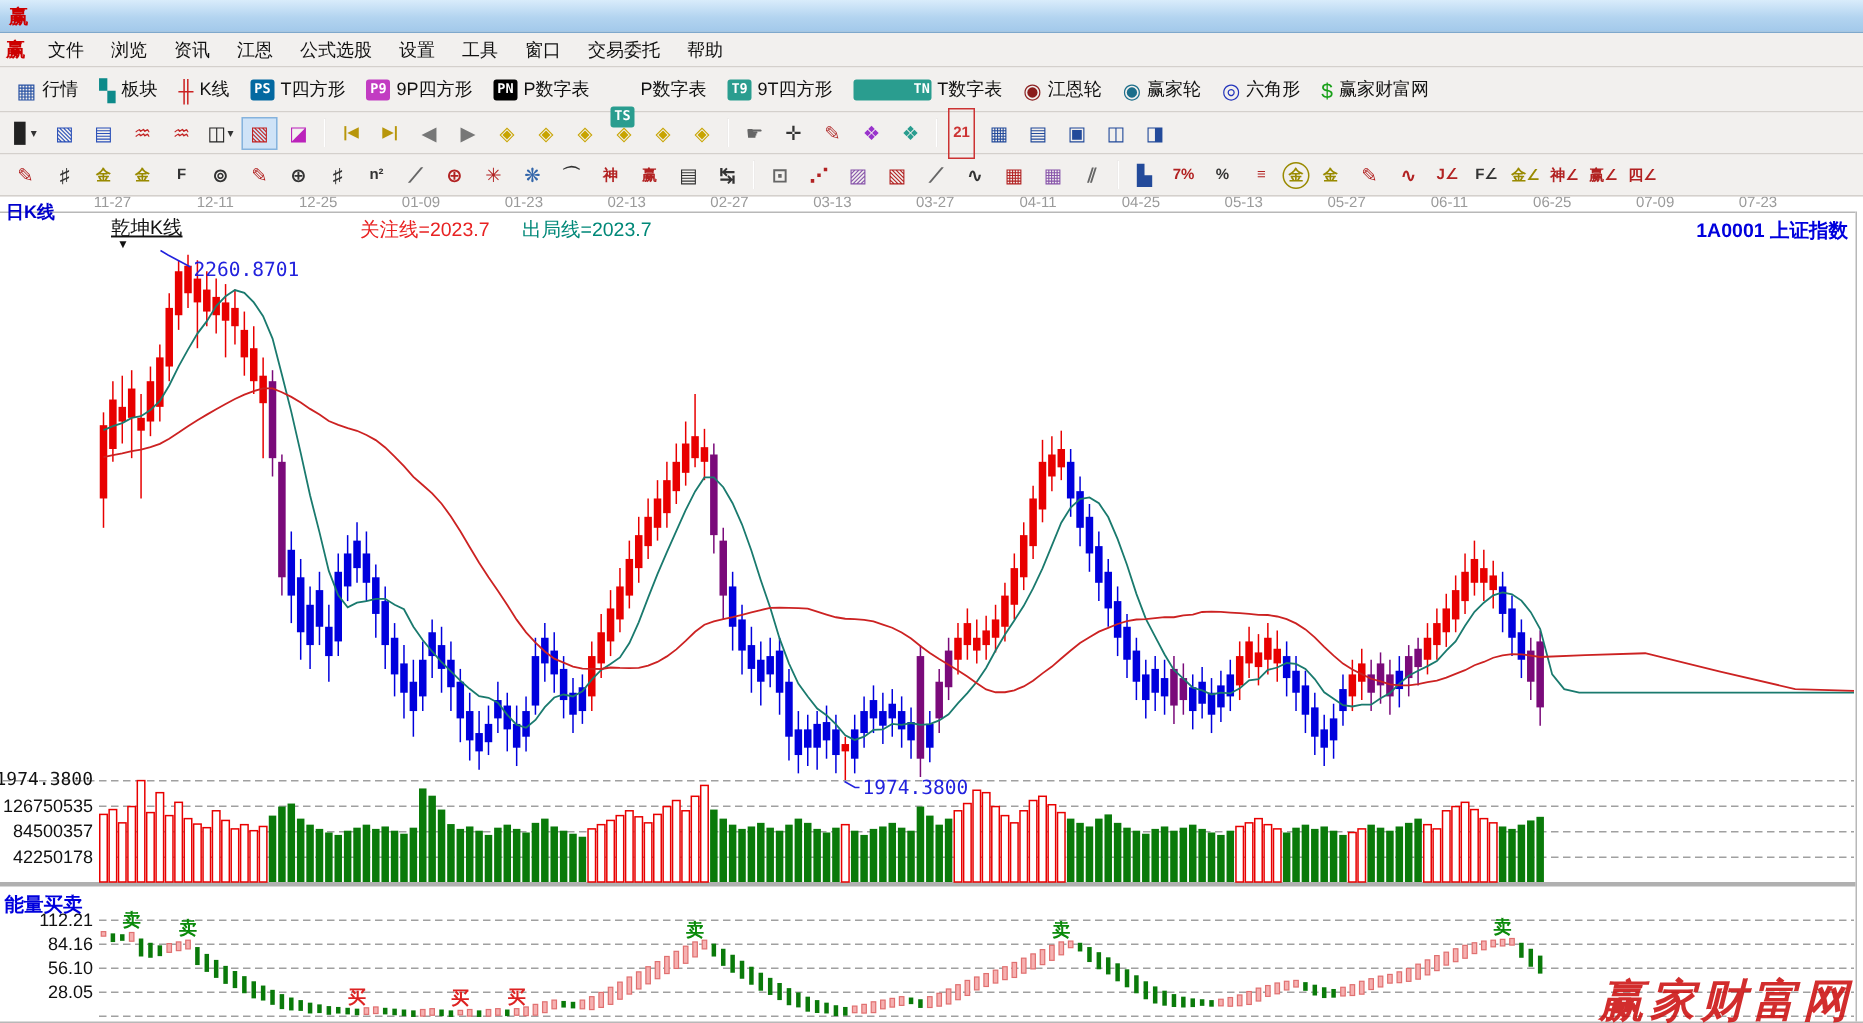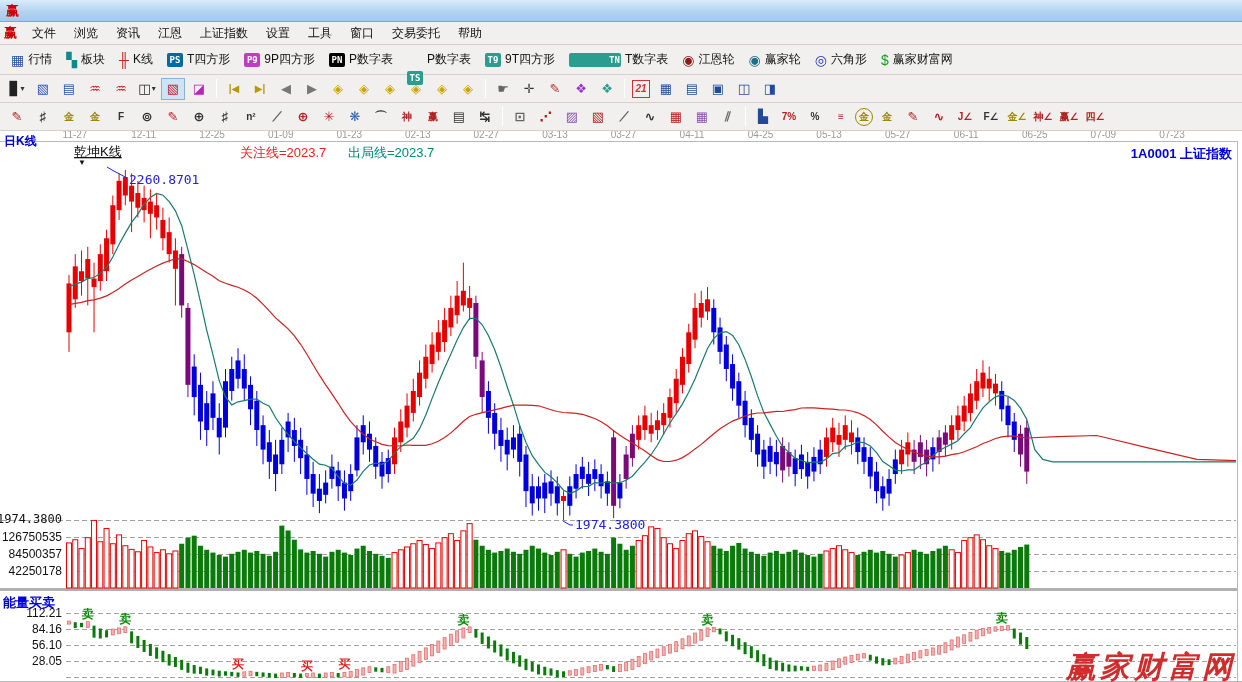--- a/index.html
+++ b/index.html
@@ -38,21 +38,21 @@
   <span class="logo">赢</span>
 </div>
 
 <div class="menubar">
   <span class="logo">赢</span>
   <div id="menus" style="display:flex;justify-content:space-between;">
       <div class="menu-item">文件</div>
       <div class="menu-item">浏览</div>
       <div class="menu-item">资讯</div>
       <div class="menu-item">江恩</div>
-      <div class="menu-item">上证指数</div>
+      <div class="menu-item">公式选股</div>
       <div class="menu-item">设置</div>
       <div class="menu-item">工具</div>
       <div class="menu-item">窗口</div>
       <div class="menu-item">交易委托</div>
       <div class="menu-item">帮助</div>
     </div>
 </div>
 
 <div class="tb tb1" id="tb1">
     <div class="t1item">
@@ -128,21 +128,21 @@
     <div class="ibtn" style="color: rgb(200, 164, 0);">◈</div>
     <div class="ibtn" style="color: rgb(200, 164, 0);">◈</div>
     <div class="ibtn" style="color: rgb(200, 164, 0);">◈</div>
     <div class="vsep"></div>
     <div class="ibtn" style="color: rgb(102, 102, 102);">☛</div>
     <div class="ibtn" style="color: rgb(51, 51, 51);">✛</div>
     <div class="ibtn" style="color: rgb(179, 51, 51);">✎</div>
     <div class="ibtn" style="color: rgb(153, 51, 204);">❖</div>
     <div class="ibtn" style="color: rgb(42, 157, 143);">❖</div>
     <div class="vsep"></div>
-    <div class="ibtn small" style="color: rgb(204, 51, 51); border: 1px solid rgb(204, 51, 51); height: 18px; min-width: 18px; margin: 0px 3px; font-style: italic;">21</div>
+    <div class="ibtn small" style="color: rgb(204, 51, 51); border: 1px solid rgb(204, 51, 51); height: 34px; min-width: 18px; margin: 0px 3px;">21</div>
     <div class="ibtn" style="color: rgb(35, 74, 154);">▦</div>
     <div class="ibtn" style="color: rgb(35, 74, 154);">▤</div>
     <div class="ibtn" style="color: rgb(35, 74, 154);">▣</div>
     <div class="ibtn" style="color: rgb(35, 74, 154);">◫</div>
     <div class="ibtn" style="color: rgb(35, 74, 154);">◨</div>
   </div>
 <div class="tb tb3" id="tb3">
     <div class="ibtn" style="color: rgb(178, 34, 34);">✎</div>
     <div class="ibtn" style="color: rgb(51, 51, 51);">♯</div>
     <div class="ibtn small" style="color: rgb(153, 138, 0);">金</div>

